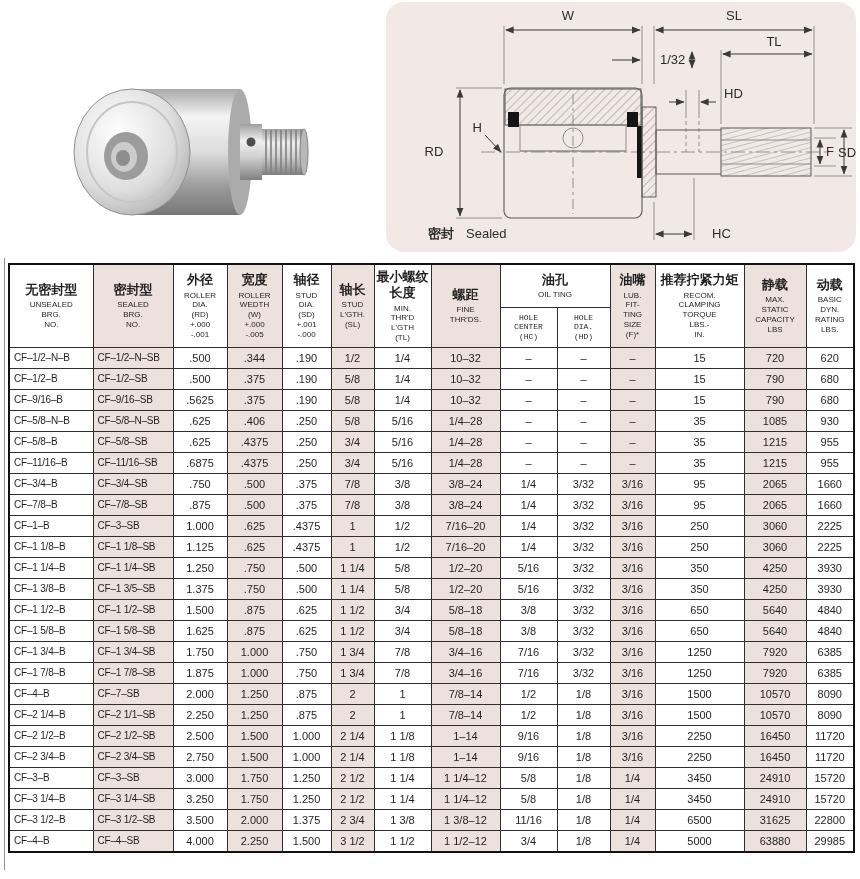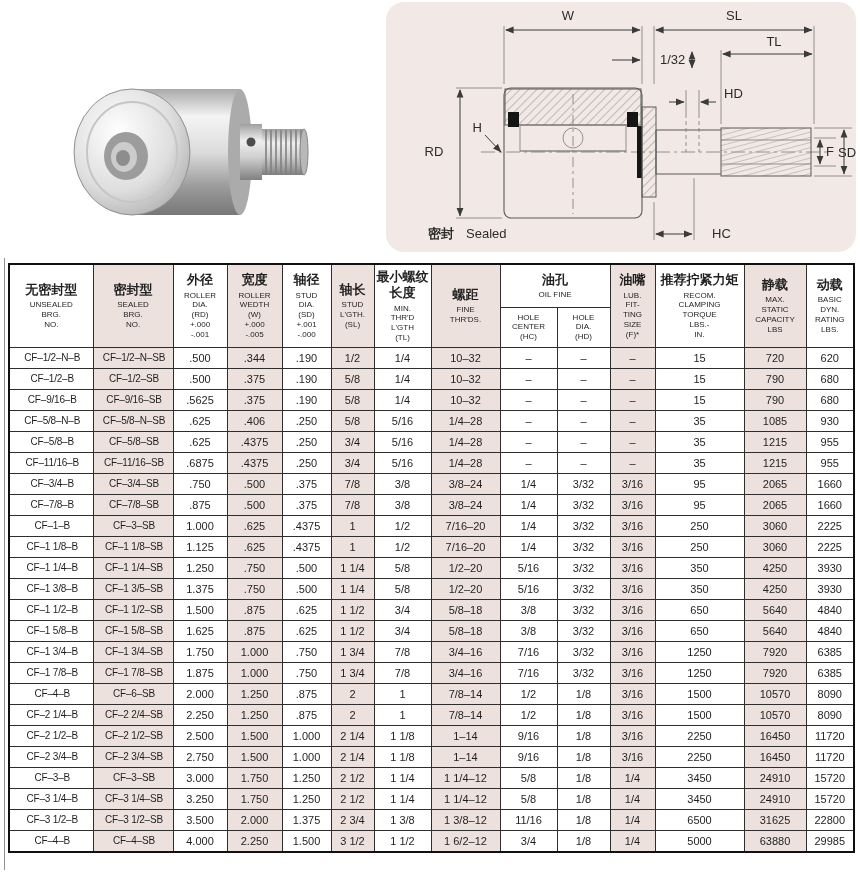--- a/index.html
+++ b/index.html
@@ -23,23 +23,23 @@
   
   .page-edge{position:absolute;left:4px;top:258px;width:1px;height:612px;background:#8f8f8f;}
   
   .table-wrap{position:absolute;left:8px;top:263px;}
   table{border-collapse:collapse;table-layout:fixed;width:845px;border:2px solid #111;}
   th,td{border:1px solid #2e2e2e;text-align:center;vertical-align:middle;padding:0 2px;overflow:hidden;}
   thead th{background:#ffffff;font-weight:normal;}
   .shade{background:#ece1dd;}
   .zh{font-size:13px;font-weight:bold;padding-top:4px;line-height:1.25;}
   .en{font-size:8px;line-height:1.22;white-space:pre-line;padding:2px 0 4px;}
-  .sub .en{padding:2px 0 2px;}
+  .sub .en{padding:2px 0 2px;font-family:Liberation Mono, monospace;}
   tbody td{height:20px;line-height:20px;font-size:11px;}
-  tbody td.pn{text-align:center;padding-left:4px;font-size:10px;letter-spacing:-0.2px;white-space:nowrap;}
+  tbody td.pn{text-align:left;padding-left:4px;font-size:10px;letter-spacing:-0.2px;white-space:nowrap;}
 </style>
 </head>
 <body>
 
 <div class="photo-wrap">
   <svg width="268" height="144" viewBox="0 0 268 144">
     <defs>
       <linearGradient id="bodyGrad" x1="0" y1="0" x2="0" y2="1">
         <stop offset="0" stop-color="#a9a9a9"></stop>
           <stop offset="0.22" stop-color="#f4f4f4"></stop>
@@ -248,21 +248,21 @@
 L'GTH
 (TL)</div>
         </th>
         <th rowspan="2" class="shade">
           <div class="zh">螺距</div>
           <div class="en">FINE
 THR'DS.</div>
         </th>
         <th colspan="2">
           <div class="zh">油孔</div>
-          <div class="en">OIL FINE</div>
+          <div class="en">OIL TING</div>
         </th>
         <th rowspan="2" class="shade">
           <div class="zh">油嘴</div>
           <div class="en">LUB.
 FIT-
 TING
 SIZE
 (F)*</div>
         </th>
         <th rowspan="2">
@@ -553,37 +553,37 @@
           <td class="shade">3/4–16</td>
           <td>7/16</td>
           <td>3/32</td>
           <td class="shade">3/16</td>
           <td>1250</td>
           <td class="shade">7920</td>
           <td>6385</td>
         </tr>
         <tr>
           <td class="pn">CF–4–B</td>
-          <td class="shade pn">CF–6–SB</td>
+          <td class="shade pn">CF–7–SB</td>
           <td>2.000</td>
           <td class="shade">1.250</td>
           <td>.875</td>
           <td class="shade">2</td>
           <td>1</td>
           <td class="shade">7/8–14</td>
           <td>1/2</td>
           <td>1/8</td>
           <td class="shade">3/16</td>
           <td>1500</td>
           <td class="shade">10570</td>
           <td>8090</td>
         </tr>
         <tr>
           <td class="pn">CF–2 1/4–B</td>
-          <td class="shade pn">CF–2 2/4–SB</td>
+          <td class="shade pn">CF–2 1/1–SB</td>
           <td>2.250</td>
           <td class="shade">1.250</td>
           <td>.875</td>
           <td class="shade">2</td>
           <td>1</td>
           <td class="shade">7/8–14</td>
           <td>1/2</td>
           <td>1/8</td>
           <td class="shade">3/16</td>
           <td>1500</td>
@@ -671,21 +671,21 @@
           <td>22800</td>
         </tr>
         <tr>
           <td class="pn">CF–4–B</td>
           <td class="shade pn">CF–4–SB</td>
           <td>4.000</td>
           <td class="shade">2.250</td>
           <td>1.500</td>
           <td class="shade">3 1/2</td>
           <td>1 1/2</td>
-          <td class="shade">1 6/2–12</td>
+          <td class="shade">1 1/2–12</td>
           <td>3/4</td>
           <td>1/8</td>
           <td class="shade">1/4</td>
           <td>5000</td>
           <td class="shade">63880</td>
           <td>29985</td>
         </tr>
       </tbody>
   </table>
 </div>

